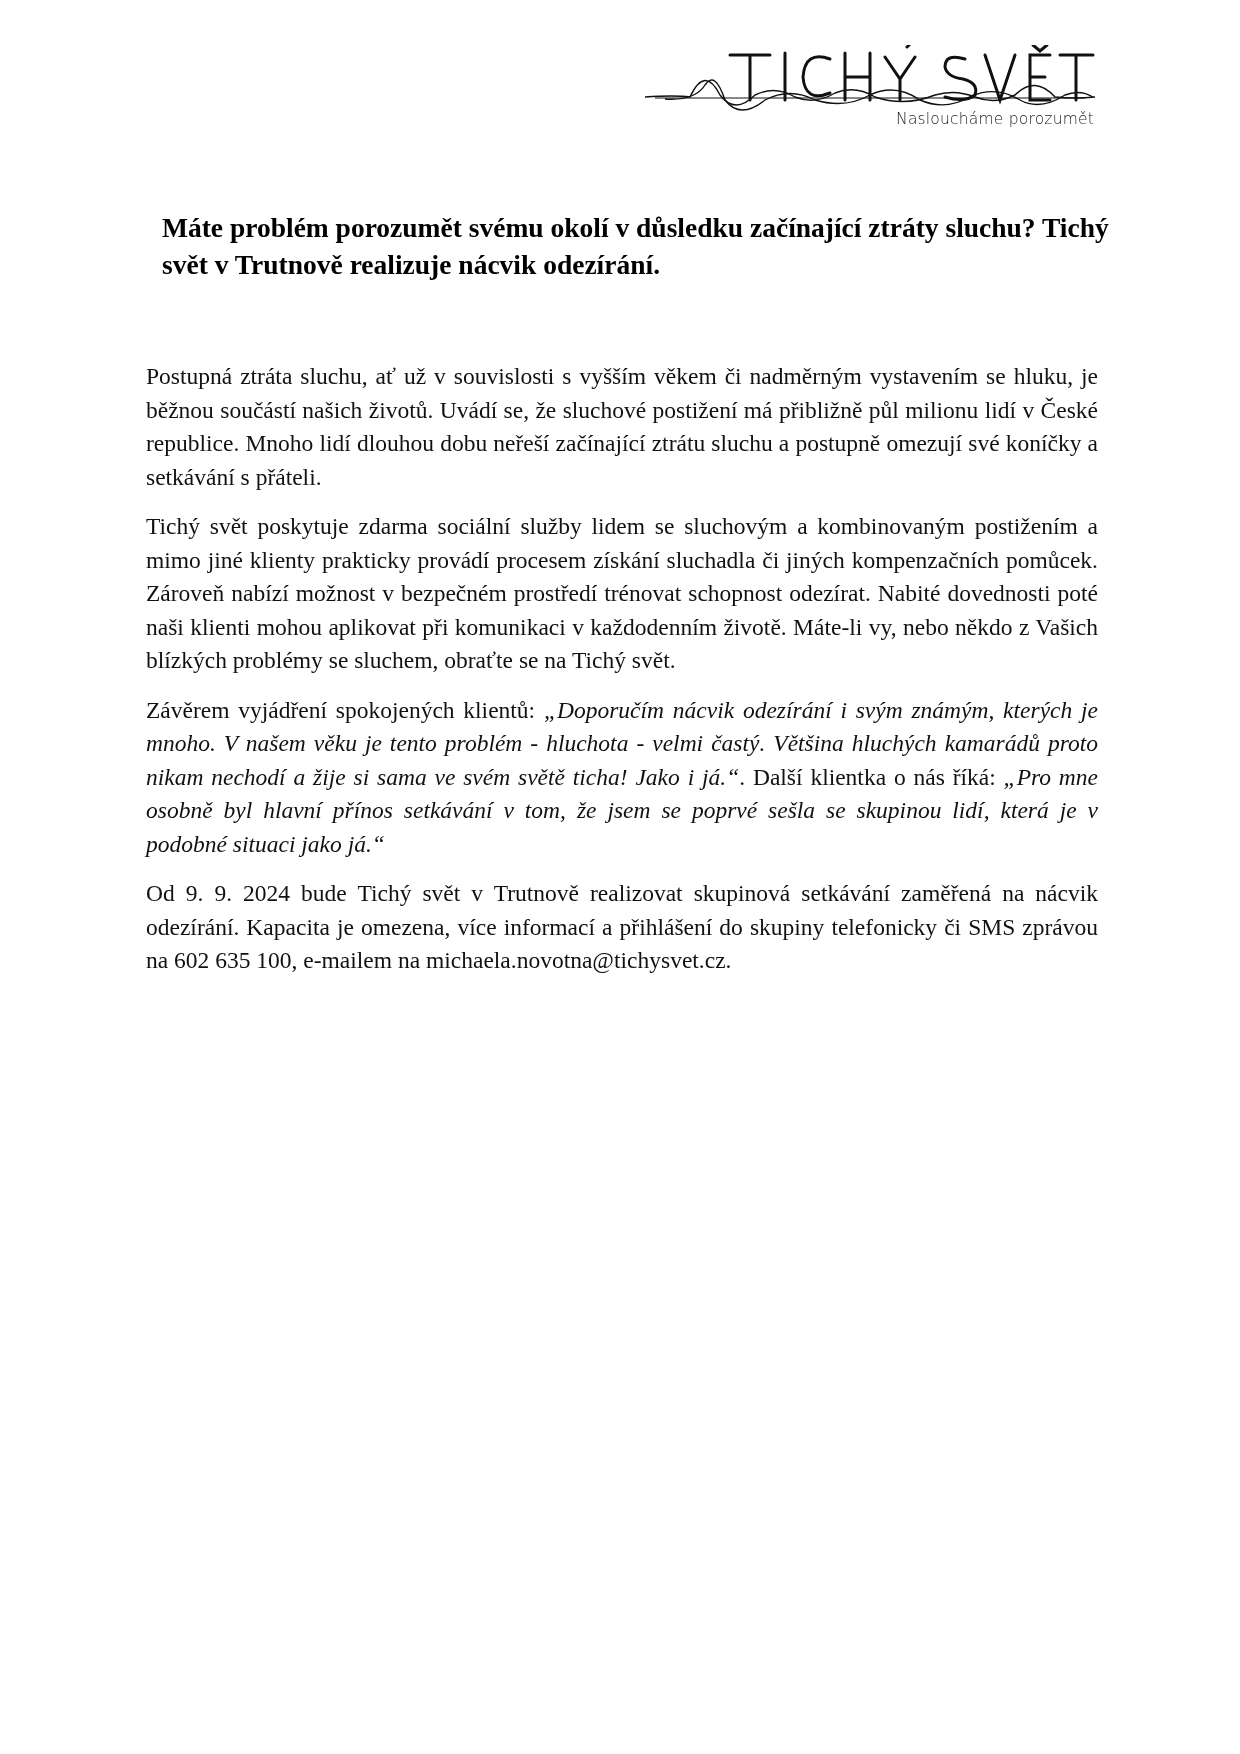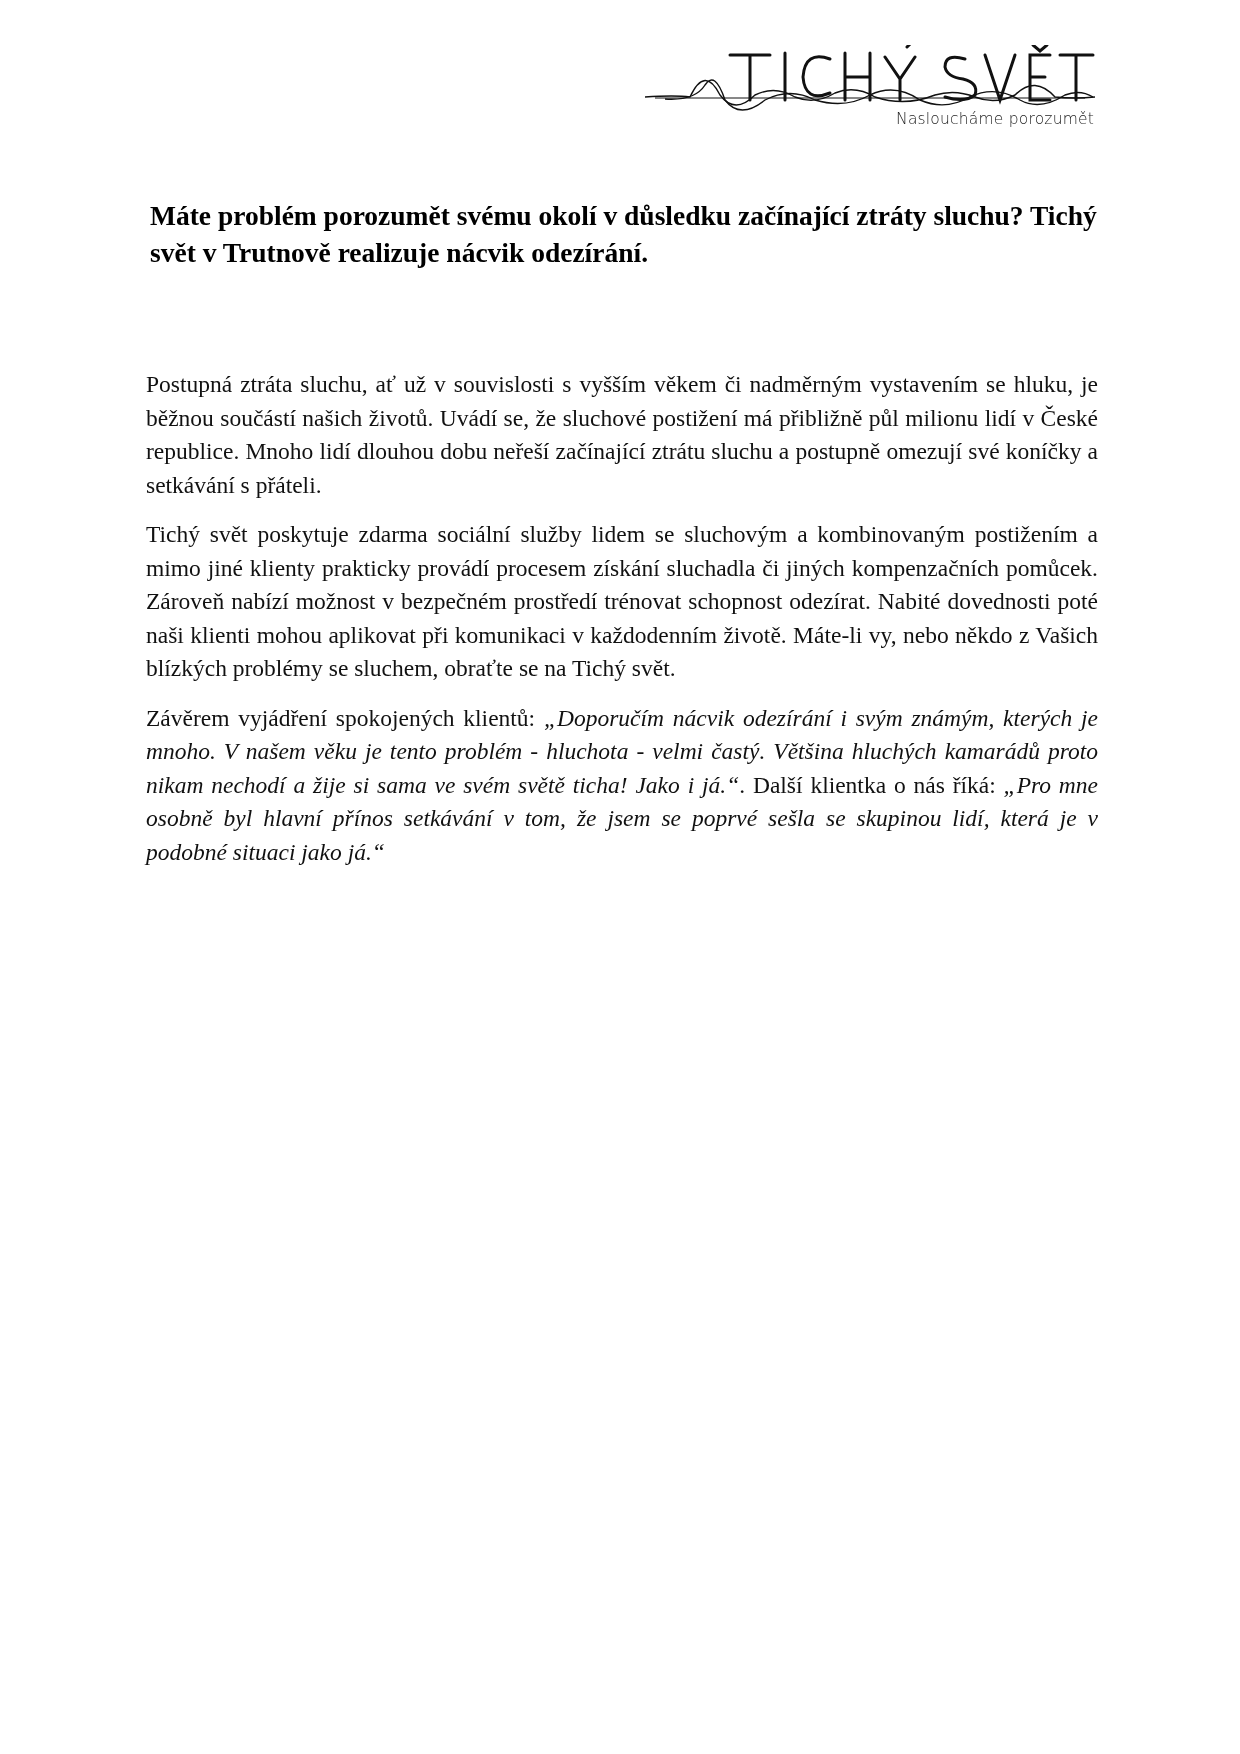--- a/index.html
+++ b/index.html
@@ -1,22 +1,22 @@
 <!DOCTYPE html>
 <html><head>
 <meta charset="utf-8">
 <style>
   html, body { margin: 0; padding: 0; background: #ffffff; }
   body { width: 1240px; height: 1754px; position: relative; overflow: hidden; color: #111; }
   .logo { position: absolute; left: 645px; top: 45px; width: 450px; height: 90px; }
   .logo svg { position: absolute; left: 0; top: 0; }
   .tagline { position: absolute; right: 146px; top: 110px; font-family: "DejaVu Sans", sans-serif; font-size: 15.5px; color: #222; font-weight: 300; letter-spacing: 0.2px; }
-  .title { position: absolute; left: 146px; top: 193px; width: 952px; font-family: "Liberation Serif", serif; font-weight: bold; font-size: 27.5px; line-height: 37px; margin: 4px; color: #000; }
+  .title { position: absolute; left: 146px; top: 193px; width: 952px; font-family: "Liberation Serif", serif; font-weight: bold; font-size: 27.5px; line-height: 37px; margin: 16px; color: #000; }
   .body { position: absolute; left: 146px; top: 356px; width: 952px; font-family: "Liberation Serif", serif; font-size: 23.5px; line-height: 33.5px; color: #111; }
-  .body p { margin: 12px 0 16px 0; text-align: justify; }
+  .body p { margin: 4px 0 16px 0; text-align: justify; }
   .body em { font-style: italic; }
 </style>
 </head>
 <body>
 
 <div class="logo">
   <svg width="450" height="90" viewBox="0 0 450 90">
     <g fill="none" stroke="#111" stroke-width="1.4">
       <path d="M0 52 Q30 50 45 52 Q60 20 75 50 Q90 70 110 50 Q130 40 150 52 Q170 60 190 48 Q210 40 230 52 Q260 62 290 50 Q310 44 330 52 Q350 60 370 50 Q390 30 410 52 Q430 54 450 52"></path>
       <path d="M20 54 Q50 56 60 40 Q70 25 80 55 Q95 75 120 55 Q145 42 170 55 Q200 64 225 50 Q250 38 275 55 Q300 66 325 52 Q350 40 375 55 Q395 66 420 50 Q435 44 448 52"></path>
@@ -45,13 +45,14 @@
   </svg>
 </div>
 <div class="tagline">Nasloucháme porozumět</div>
 
 <h1 class="title">Máte problém porozumět svému okolí v důsledku začínající ztráty sluchu? Tichý svět v Trutnově realizuje nácvik odezírání.</h1>
 
 <div class="body">
   <p>Postupná ztráta sluchu, ať už v souvislosti s vyšším věkem či nadměrným vystavením se hluku, je běžnou součástí našich životů. Uvádí se, že sluchové postižení má přibližně půl milionu lidí v České republice. Mnoho lidí dlouhou dobu neřeší začínající ztrátu sluchu a postupně omezují své koníčky a setkávání s přáteli.</p>
   <p>Tichý svět poskytuje zdarma sociální služby lidem se sluchovým a kombinovaným postižením a mimo jiné klienty prakticky provádí procesem získání sluchadla či jiných kompenzačních pomůcek. Zároveň nabízí možnost v bezpečném prostředí trénovat schopnost odezírat. Nabité dovednosti poté naši klienti mohou aplikovat při komunikaci v každodenním životě. Máte-li vy, nebo někdo z Vašich blízkých problémy se sluchem, obraťte se na Tichý svět.</p>
   <p><span>Závěrem vyjádření spokojených klientů: </span><em>„Doporučím nácvik odezírání i svým známým, kterých je mnoho. V našem věku je tento problém - hluchota - velmi častý. Většina hluchých kamarádů proto nikam nechodí a žije si sama ve svém světě ticha! Jako i já.“</em><span>. Další klientka o nás říká: </span><em>„Pro mne osobně byl hlavní přínos setkávání v tom, že jsem se poprvé sešla se skupinou lidí, která je v podobné situaci jako já.“</em></p>
+  <p>Od 9. 9. 2024 bude Tichý svět v Trutnově realizovat skupinová setkávání zaměřená na nácvik odezírání. Kapacita je omezena, více informací a přihlášení do skupiny telefonicky či SMS zprávou na 602 635 100, e-mailem na michaela.novotna@tichysvet.cz.</p>
 </div>
 
 </body></html>

